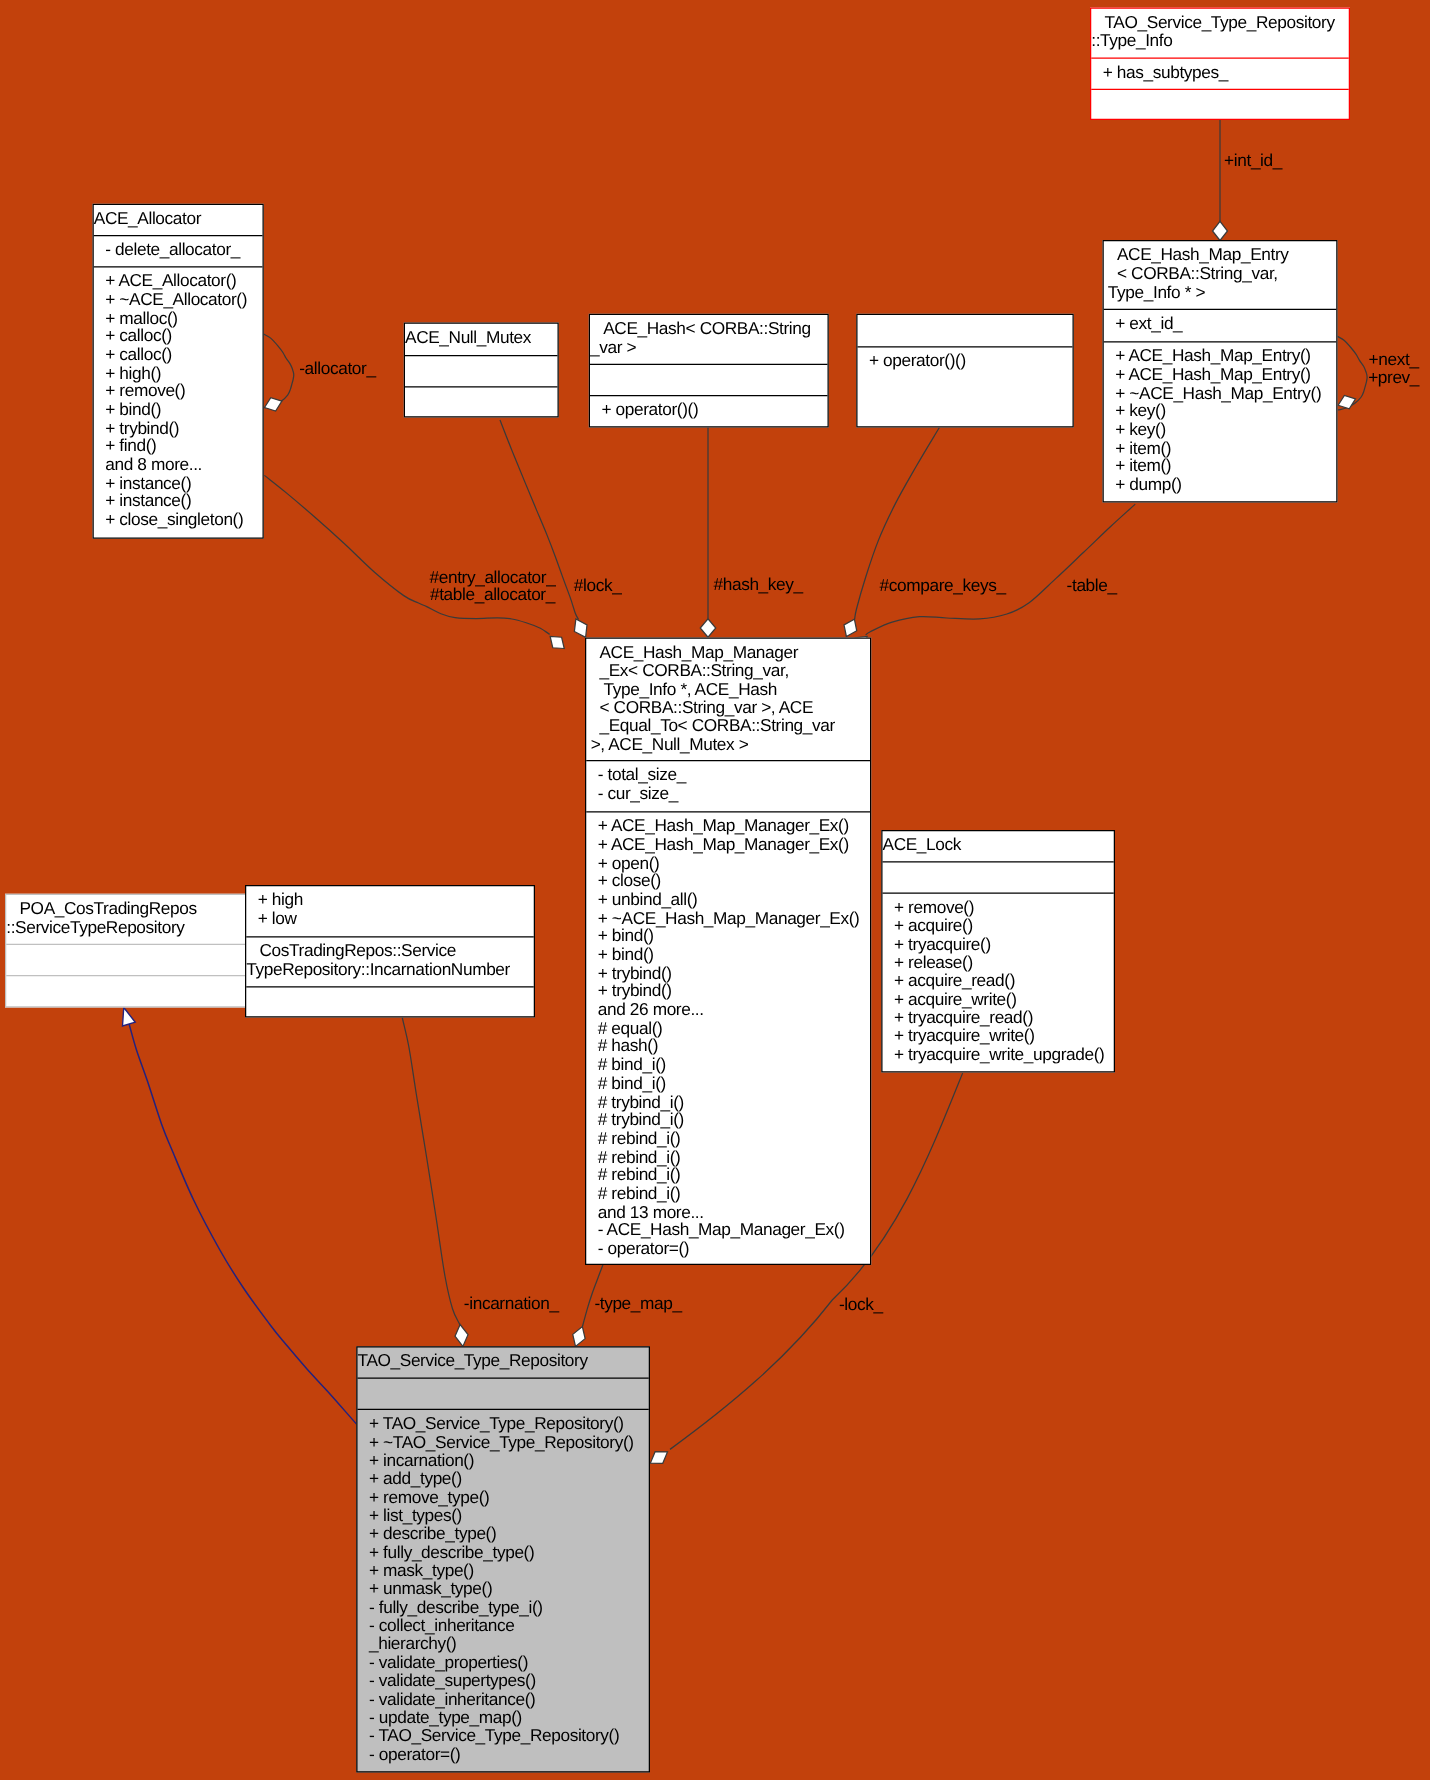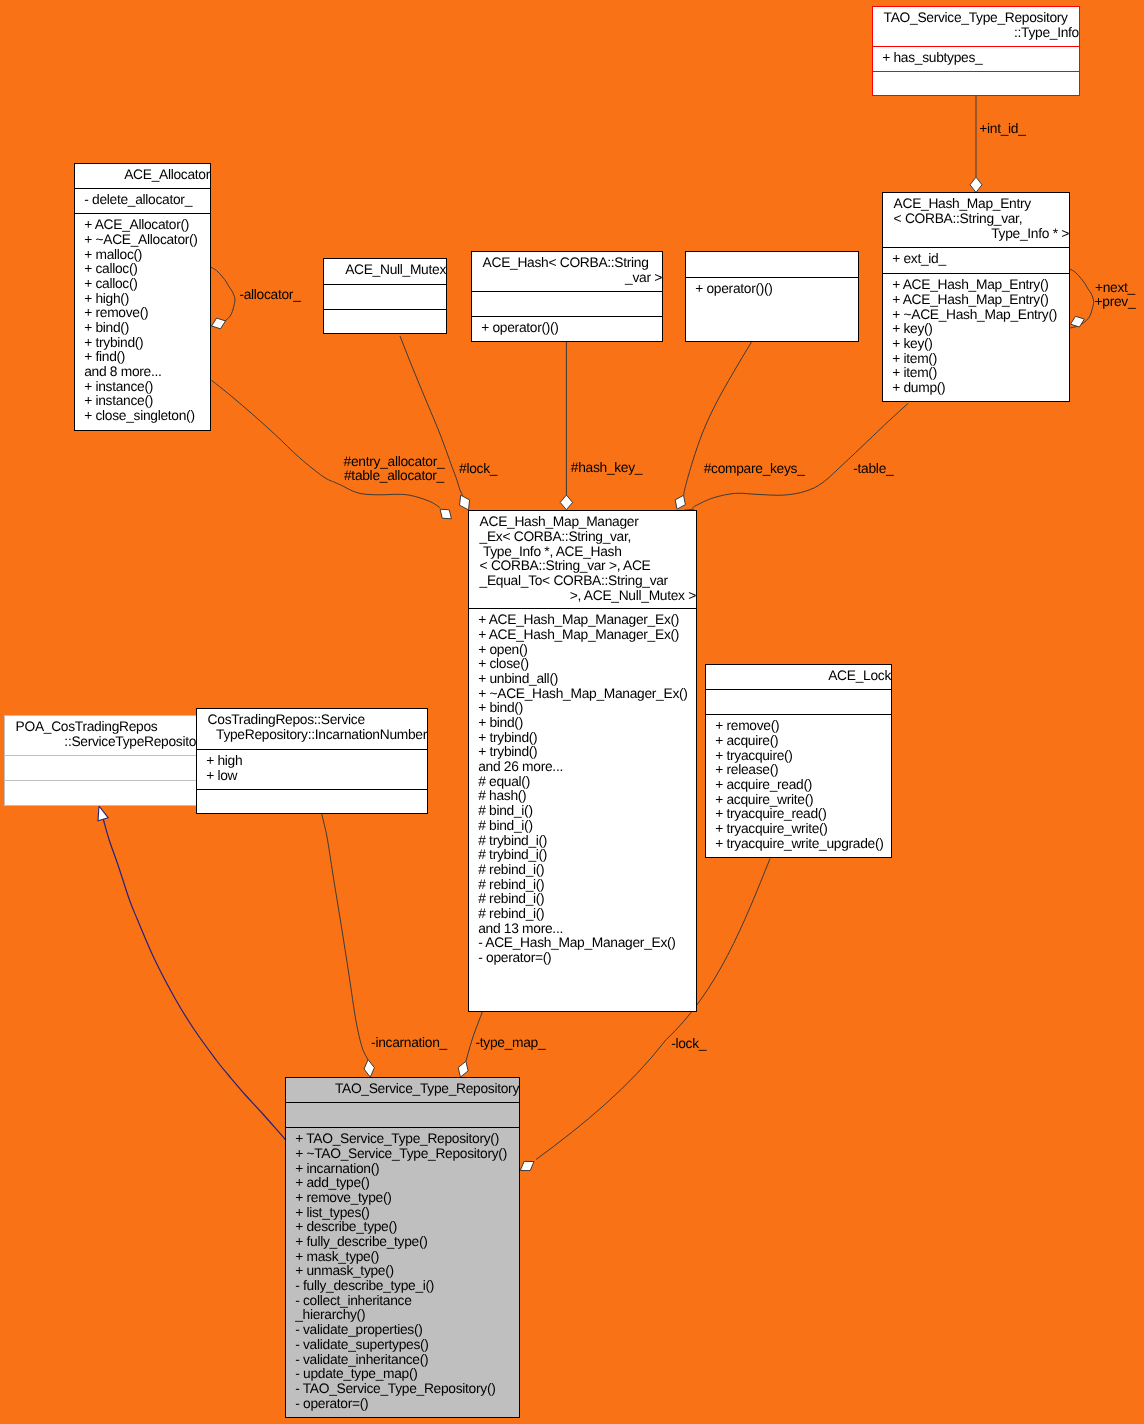--- a/index.html
+++ b/index.html
@@ -1,24 +1,24 @@
 <!DOCTYPE html>
 <html><head>
 <meta charset="utf-8">
 <title>TAO_Service_Type_Repository collaboration diagram</title>
 <style>
   html,body{margin:0;padding:0;background:#ffffff;}
-  #canvas{position:relative;width:1144px;height:1424px;background:#f97316;
+  #canvas{position:relative;width:1144px;height:1424px;background:#c2410c;
           font-family:"Liberation Sans",sans-serif;font-size:13.8px;letter-spacing:-0.3px;color:#000;
           -webkit-font-smoothing:antialiased;text-rendering:geometricPrecision;}
   .node{position:absolute;box-sizing:border-box;border:1px solid #000;background:#ffffff;}
   .node .sec{box-sizing:border-box;overflow:hidden;padding-left:9.2px;padding-right:3px;}
   .node .sec+.sec{border-top:1px solid #000;}
   .node .sec.title{text-align:left;padding-left:10.6px;padding-right:4px;}
-  .node .sec.title > div:last-child{text-align:right;margin-left:-10.6px;margin-right:-4px;}
+  .node .sec.title > div:last-child{text-align:left;margin-left:-10.6px;margin-right:-4px;}
   .sec div{white-space:pre;line-height:14.68px;}
   .sec.title{padding-top:4.2px;}
   .sec.rows{padding-top:4.2px;}
   .node.red{border-color:#ff0000;}
   .node.red .sec+.sec{border-top-color:#ff0000;}
   .node.grey{background:#bfbfbf;}
   .node.faint{border-color:#c0c0c0;}
   .node.faint .sec+.sec{border-top-color:#c0c0c0;}
   #edges{position:absolute;left:0;top:0;width:1144px;height:1424px;overflow:visible;}
   .elabel{position:absolute;white-space:pre;line-height:14.68px;}
@@ -159,20 +159,24 @@
   </div>
   <div class="node" style="left:468px;top:510px;width:229px;height:502px;">
     <div class="sec title" style="height:97px;">
       <div>ACE_Hash_Map_Manager</div>
       <div>_Ex&lt; CORBA::String_var,</div>
       <div> Type_Info *, ACE_Hash</div>
       <div>&lt; CORBA::String_var &gt;, ACE</div>
       <div>_Equal_To&lt; CORBA::String_var</div>
       <div> &gt;, ACE_Null_Mutex &gt;</div>
     </div>
+    <div class="sec rows" style="height:41px;">
+      <div>- total_size_</div>
+      <div>- cur_size_</div>
+    </div>
     <div class="sec rows">
       <div>+ ACE_Hash_Map_Manager_Ex()</div>
       <div>+ ACE_Hash_Map_Manager_Ex()</div>
       <div>+ open()</div>
       <div>+ close()</div>
       <div>+ unbind_all()</div>
       <div>+ ~ACE_Hash_Map_Manager_Ex()</div>
       <div>+ bind()</div>
       <div>+ bind()</div>
       <div>+ trybind()</div>
@@ -215,27 +219,27 @@
     <div class="sec title" style="height:39px;">
       <div>POA_CosTradingRepos</div>
       <div>::ServiceTypeRepository</div>
     </div>
     <div class="sec rows" style="height:25px;">
     </div>
     <div class="sec rows">
     </div>
   </div>
   <div class="node" style="left:196px;top:708px;width:232px;height:106px;">
+    <div class="sec rows" style="height:40px;">
+      <div>+ high</div>
+      <div>+ low</div>
+    </div>
     <div class="sec title" style="height:40px;">
       <div>CosTradingRepos::Service</div>
       <div>TypeRepository::IncarnationNumber</div>
-    </div>
-    <div class="sec rows" style="height:40px;">
-      <div>+ high</div>
-      <div>+ low</div>
     </div>
     <div class="sec rows">
     </div>
   </div>
   <div class="node grey" style="left:285px;top:1077px;width:235px;height:341px;">
     <div class="sec title" style="height:24px;">
       <div>TAO_Service_Type_Repository</div>
     </div>
     <div class="sec rows" style="height:25px;">
     </div>

